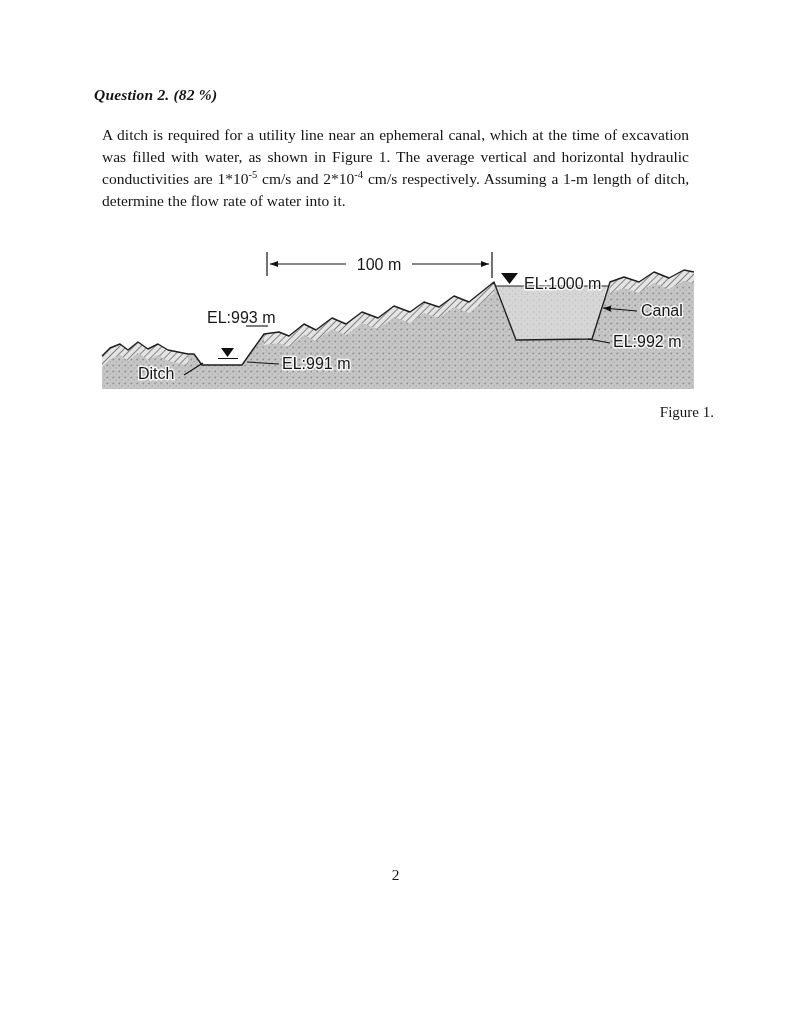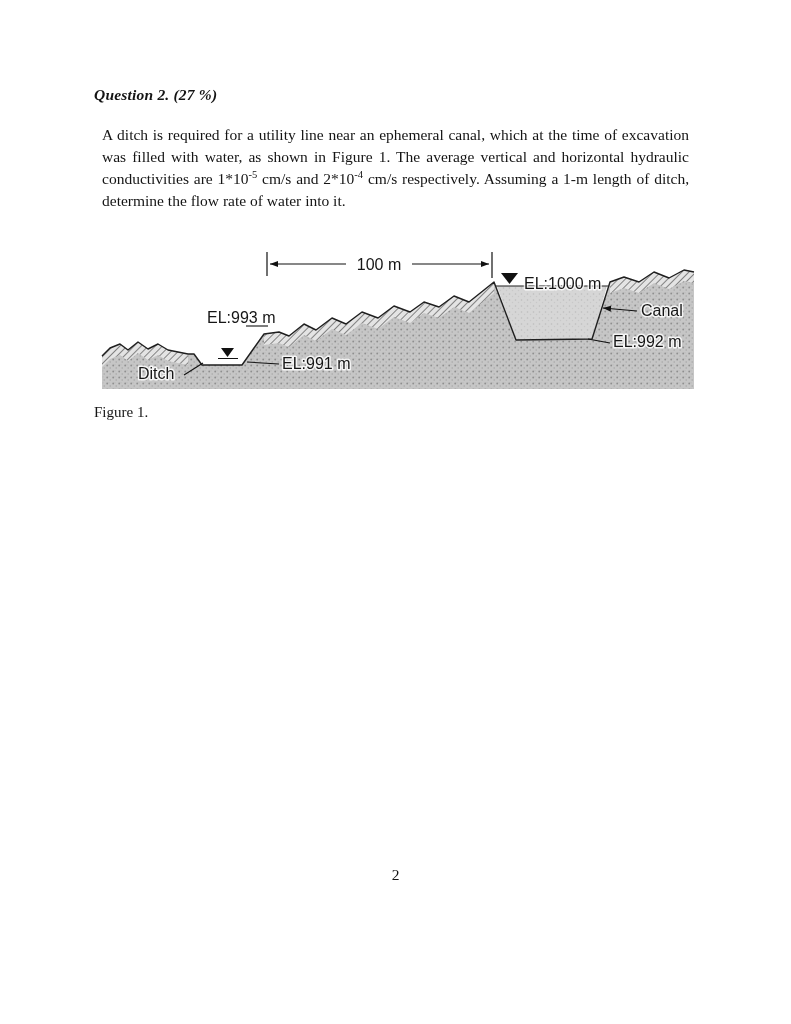--- a/index.html
+++ b/index.html
@@ -51,39 +51,39 @@
     font-family: "Liberation Sans", sans-serif;
     font-size: 16px;
     fill: #161616;
     paint-order: stroke;
     stroke: rgba(255,255,255,0.82);
     stroke-width: 3px;
     stroke-linejoin: round;
   }
   .fig-caption {
     width: 620px;
-    text-align: left;
+    text-align: right;
     font-size: 15px;
     margin-top: 8px;
   }
   .page-number {
     position: absolute;
     top: 866px;
     left: 0;
     width: 791px;
     text-align: center;
     font-size: 15.5px;
   }
 </style>
 </head>
 <body>
 
 <div class="page">
 
-  <h2 class="q-title">Question 2. (27 %)</h2>
+  <h2 class="q-title">Question 2. (82 %)</h2>
 
   <p class="q-body"><span>A ditch is required for a utility line near an ephemeral canal, which at the time of excavation was filled with water, as shown in Figure 1. The average vertical and horizontal hydraulic conductivities are 1*10</span><sup>-5</sup><span> cm/s and 2*10</span><sup>-4</sup><span> cm/s respectively. Assuming a 1-m length of ditch, determine the flow rate of water into it.</span></p>
 
   <div class="figure-wrap">
     <svg class="figure-svg" width="620" height="152" viewBox="0 0 620 152" xmlns="http://www.w3.org/2000/svg">
       <defs>
         <pattern id="stipple" width="6" height="6" patternUnits="userSpaceOnUse">
           <rect width="6" height="6" fill="#c6c6c6"></rect>
           <circle cx="1.2" cy="1.5" r="0.9" fill="#8f8f8f"></circle>
           <circle cx="4.2" cy="4" r="0.8" fill="#a8a8a8"></circle>

